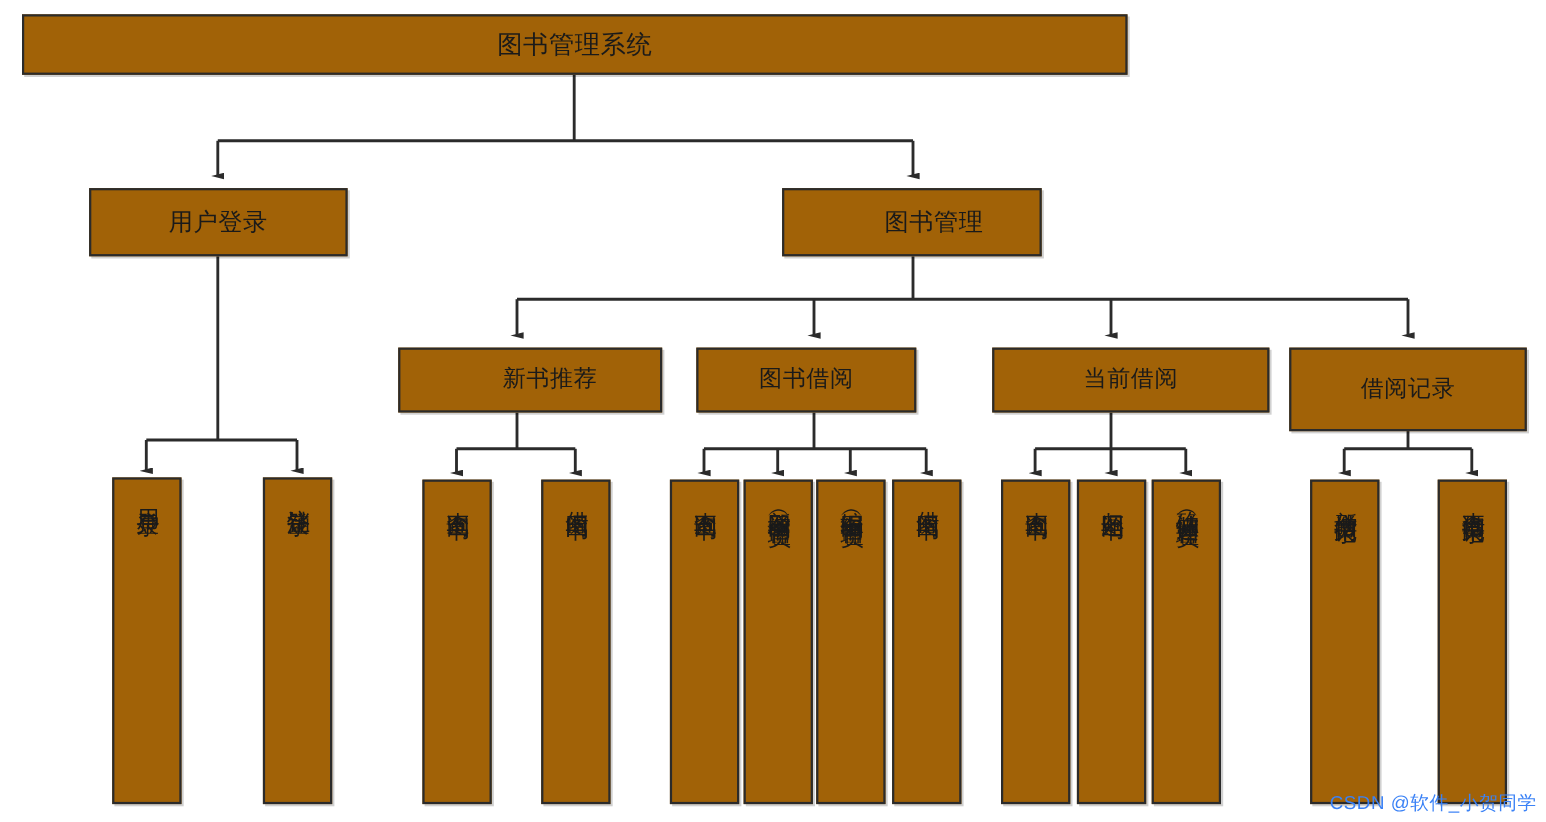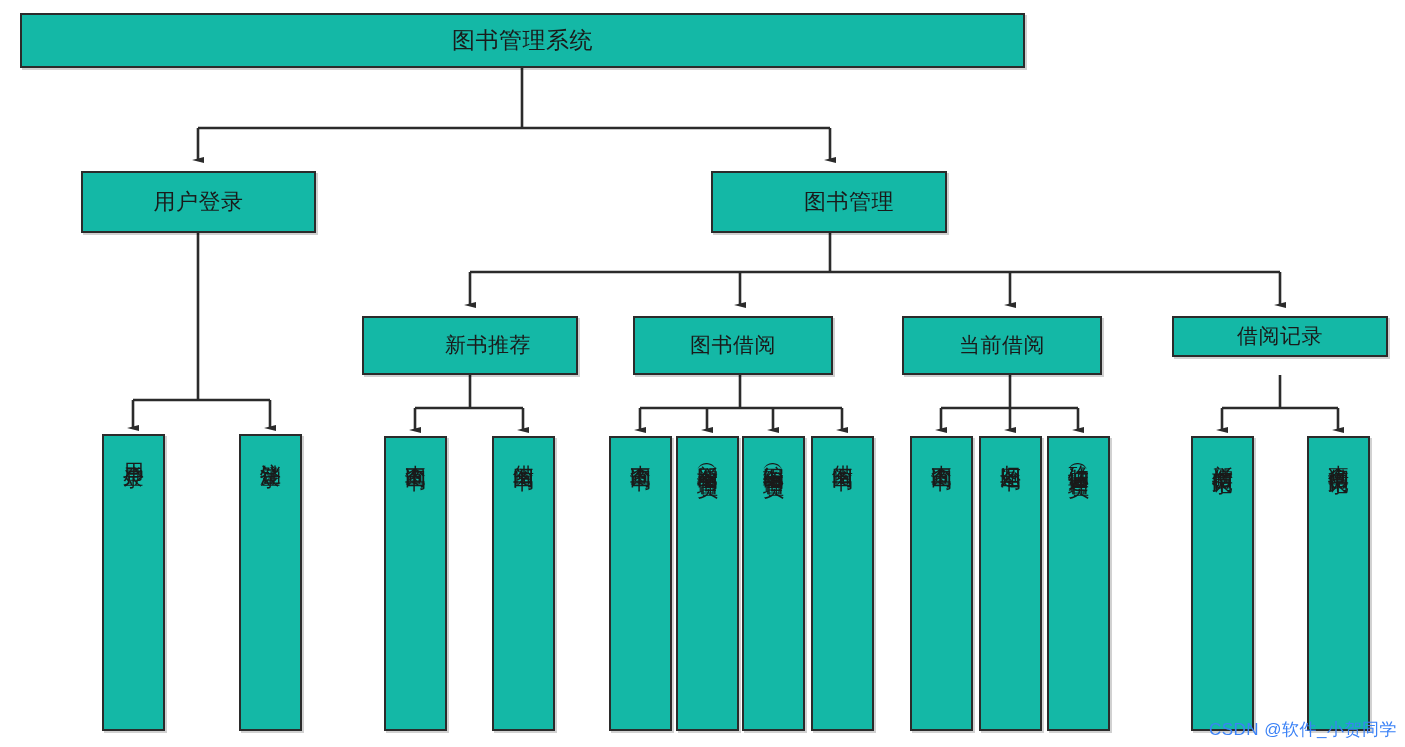--- a/index.html
+++ b/index.html
@@ -22,21 +22,21 @@
     position: absolute;
     left: 0;
     top: 0;
     width: 1405px;
     height: 747px;
     pointer-events: none;
   }
   .node {
     position: absolute;
     box-sizing: border-box;
-    background: #14b8a6;
+    background: #a16207;
     border: 2px solid #2b2b2b;
     box-shadow: 2px 2px 0 rgba(0,0,0,0.18);
     display: flex;
     align-items: center;
     justify-content: center;
     color: #1a1a1a;
     z-index: 2;
   }
   .node .label {
     display: block;
@@ -137,33 +137,33 @@
   </div>
 
   <div class="node level2" style="left:81px; top:171px; width:235px; height:62px;">
     <span class="label">用户登录</span>
   </div>
 
   <div class="node level2" style="left:711px; top:171px; width:236px; height:62px;padding-left:40px;">
     <span class="label">图书管理</span>
   </div>
 
-  <div class="node level3" style="left:362px; top:316px; width:216px; height:59px;padding-left:36px;">
+  <div class="node level3" style="left:362px; top:316px; width:240px; height:59px;padding-left:36px;">
     <span class="label">新书推荐</span>
   </div>
 
   <div class="node level3" style="left:633px; top:316px; width:200px; height:59px;">
     <span class="label">图书借阅</span>
   </div>
 
-  <div class="node level3" style="left:902px; top:316px; width:200px; height:59px;">
+  <div class="node level3" style="left:902px; top:316px; width:252px; height:59px;">
     <span class="label">当前借阅</span>
   </div>
 
-  <div class="node level3" style="left:1172px; top:316px; width:216px; height:41px;">
+  <div class="node level3" style="left:1172px; top:316px; width:216px; height:76px;">
     <span class="label">借阅记录</span>
   </div>
 
   <div class="node leaf" style="left:102px; top:434px; width:63px; height:297px;">
     <span class="label">用户登录</span>
   </div>
 
   <div class="node leaf" style="left:239px; top:434px; width:63px; height:297px;">
     <span class="label">注销登录</span>
   </div>

